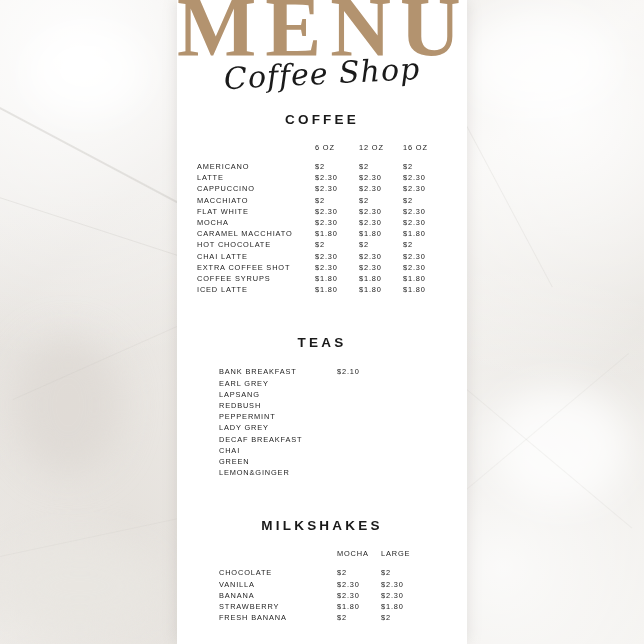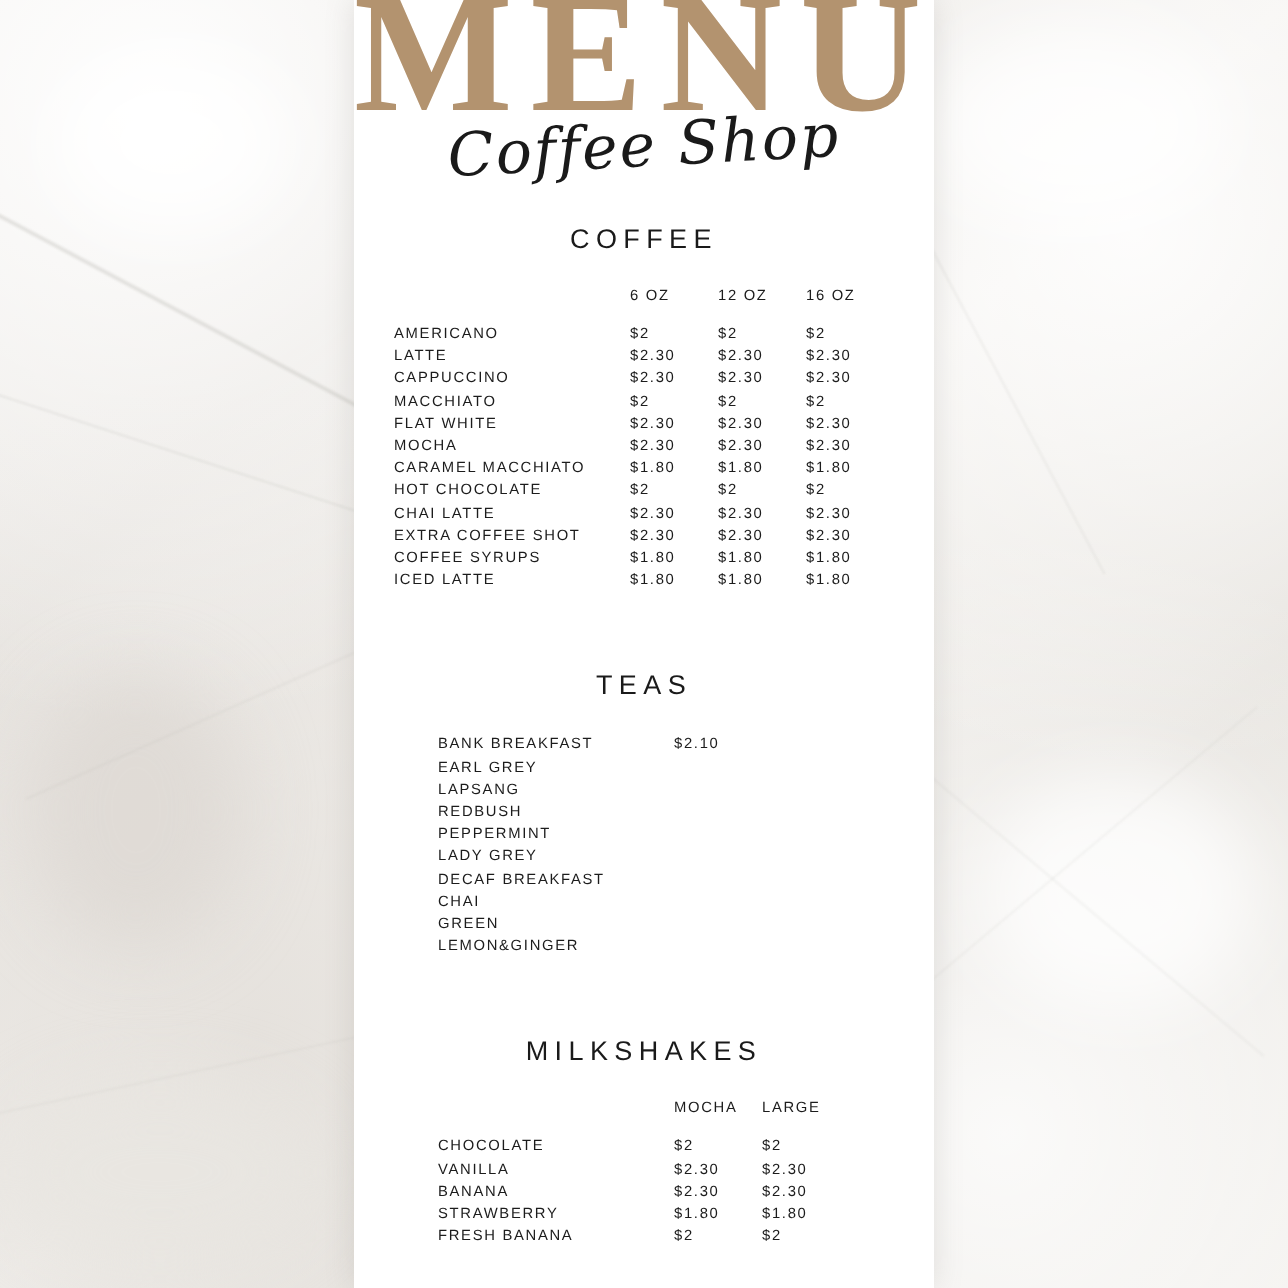--- a/index.html
+++ b/index.html
@@ -96,21 +96,21 @@
     left: 0;
     width: 100%;
   }
 
   .section { margin-bottom: 6px; }
 
   .section-title {
     text-align: center;
     font-size: 13.5px;
     letter-spacing: 3.2px;
-    font-weight: normal;
+    font-weight: bold;
     color: #1a1a1a;
     margin: 0 0 16px 0;
     font-family: "Liberation Sans", sans-serif;
   }
 
   table.menu-table {
     border-collapse: collapse;
     margin: 0 auto;
     font-size: 7.4px;
     letter-spacing: 0.85px;

